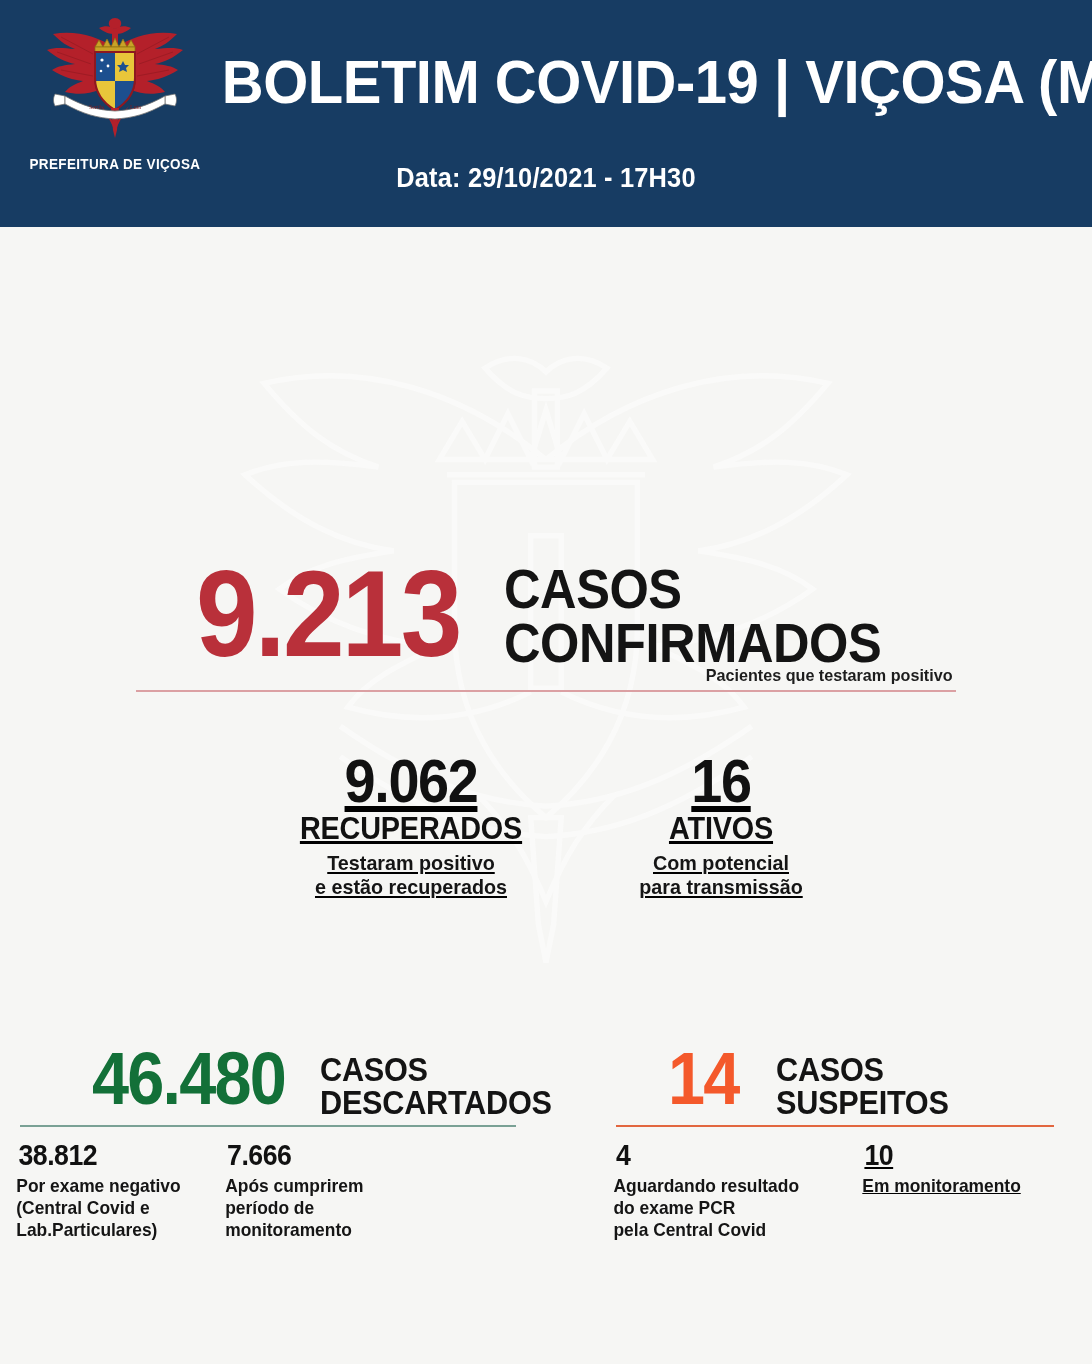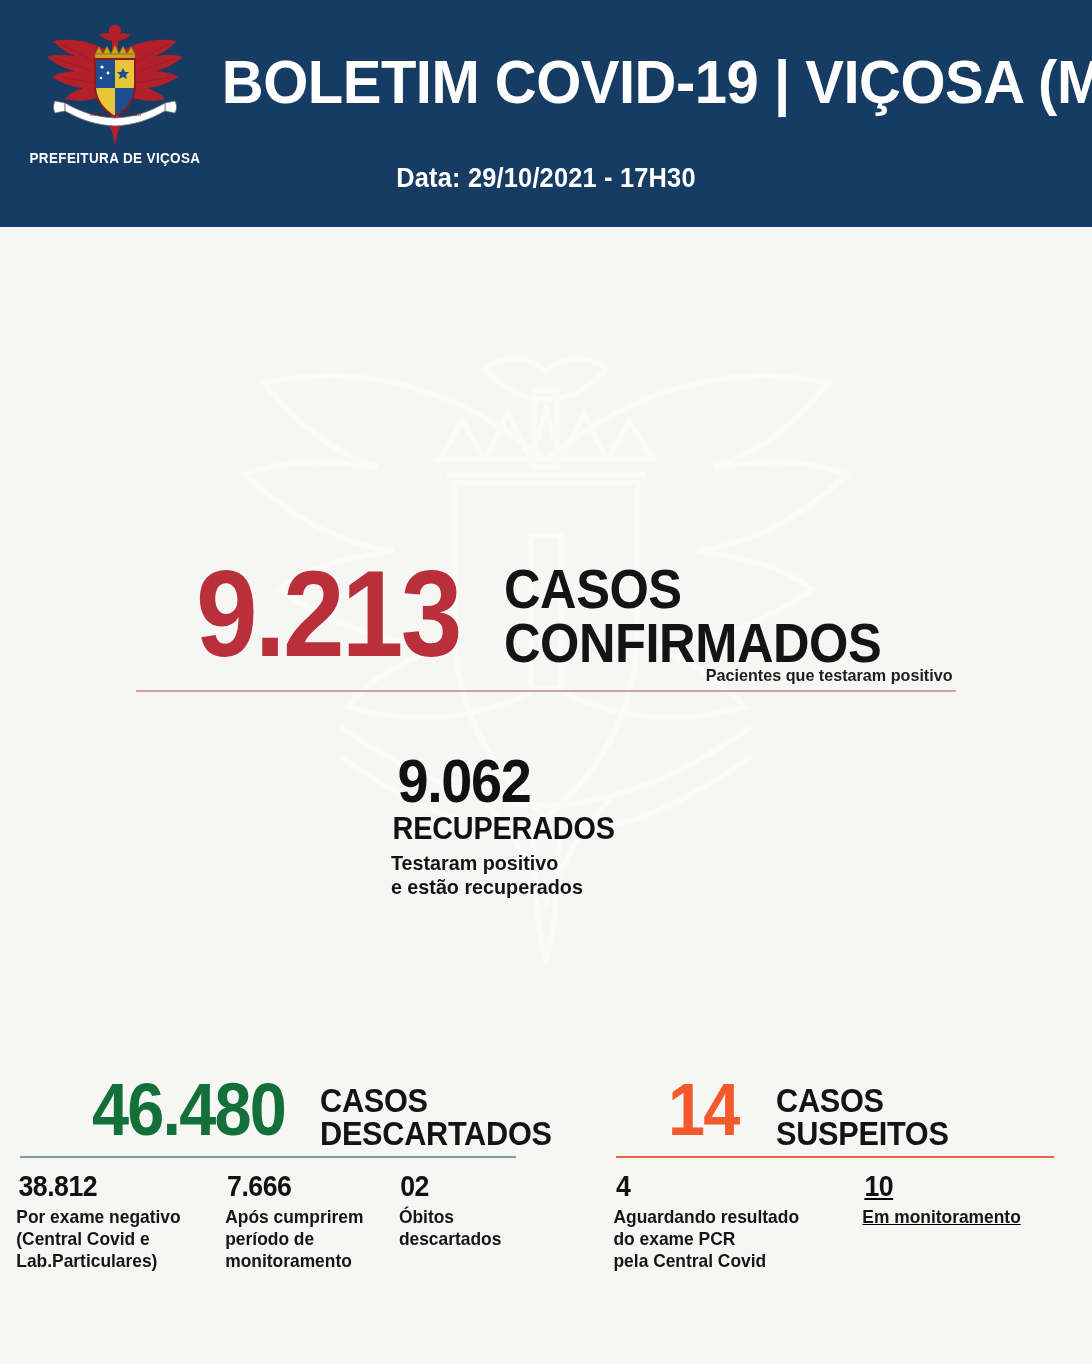--- a/index.html
+++ b/index.html
@@ -30,21 +30,21 @@
   }
   .header-logo {
     position: absolute;
     left: 22px;
     top: 14px;
     width: 185px;
     height: 158px;
     display: flex;
     flex-direction: column;
     align-items: center;
-    justify-content: center;
+    justify-content: space-between;
   }
   .crest-svg { display: block; }
   .crest-caption {
     color: #ffffff;
     font-size: 14.5px;
     font-weight: bold;
     letter-spacing: 0.4px;
     font-family: "Liberation Sans", sans-serif;
     margin-top: 1px;
     white-space: nowrap;
@@ -151,21 +151,23 @@
 
   
   .stats-3 {
     position: absolute;
     left: 0; right: 0;
     top: 524px;
     display: flex;
     justify-content: center;
   }
   .stat-col {
+    text-align: center;
     padding: 0 10px;
+    text-decoration: underline;
   }
   .stat-col.c1 { width: 330px; }
   .stat-col.c2 { width: 250px; }
   .stat-col.c3 { width: 250px; }
   .stat-num {
     font-size: 62px;
     font-weight: bold;
     color: #111111;
     line-height: 0.96;
     letter-spacing: -1.5px;
@@ -194,21 +196,20 @@
 
   
   .two-panels {
     position: absolute;
     left: 0; right: 0;
     top: 818px;
     display: flex;
   }
   .panel {
     box-sizing: border-box;
-    margin-top: 31px;
   }
   .panel.left  { width: 590px; padding-left: 92px; }
   .panel.right { width: 502px; padding-left: 78px; }
 
   .panel-head {
     display: flex;
     align-items: flex-start;
   }
   .panel-num {
     font-weight: bold;
@@ -384,20 +385,28 @@
 
     <div class="stats-3">
       <div class="stat-col c1">
         <div class="stat-num">9.062</div>
         <div class="stat-name">RECUPERADOS</div>
         <div class="stat-desc">
           <div>Testaram positivo</div>
           <div>e estão recuperados</div>
         </div>
       </div>
+      <div class="stat-col c2">
+        <div class="stat-num">16</div>
+        <div class="stat-name">ATIVOS</div>
+        <div class="stat-desc">
+          <div>Com potencial</div>
+          <div>para transmissão</div>
+        </div>
+      </div>
     </div>
 
     <div class="two-panels">
 
       <div class="panel left">
         <div class="panel-head">
           <div class="panel-num green">46.480</div>
           <div class="panel-label">
             <div>CASOS</div>
             <div>DESCARTADOS</div>
@@ -414,27 +423,20 @@
             </div>
           </div>
           <div class="sub-item w2">
             <div class="sub-num">7.666</div>
             <div class="sub-desc">
               <div>Após cumprirem</div>
               <div>período de</div>
               <div>monitoramento</div>
             </div>
           </div>
-          <div class="sub-item w3">
-            <div class="sub-num">02</div>
-            <div class="sub-desc">
-              <div>Óbitos</div>
-              <div>descartados</div>
-            </div>
-          </div>
         </div>
       </div>
 
       <div class="panel right">
         <div class="panel-head">
           <div class="panel-num orange">14</div>
           <div class="panel-label">
             <div>CASOS</div>
             <div>SUSPEITOS</div>
           </div>

